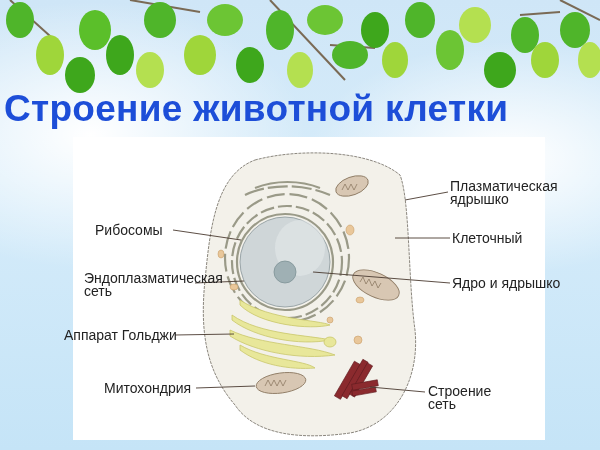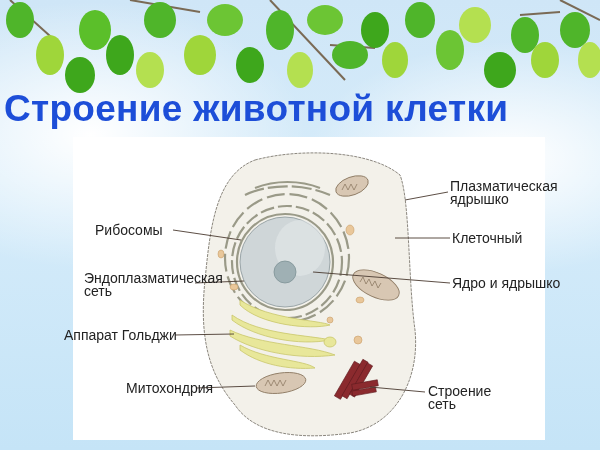--- a/index.html
+++ b/index.html
@@ -127,21 +127,21 @@
     </g>
   </svg>
 </div>
 
 <div class="lbl r" style="left:95px; top:224px; width:78px;">Рибосомы</div>
 <div class="lbl r" style="left:84px; top:272px; width:110px;">
   <div>Эндоплазматическая</div>
   <div>сеть</div>
 </div>
 <div class="lbl r" style="left:64px; top:329px; width:94px;">Аппарат Гольджи</div>
-<div class="lbl r" style="left:126px; top:382px; width:85px;">Митохондрия</div>
+<div class="lbl r" style="left:104px; top:382px; width:85px;">Митохондрия</div>
 
 <div class="lbl" style="left:450px; top:180px;">
   <div>Плазматическая</div>
   <div>ядрышко</div>
 </div>
 <div class="lbl" style="left:452px; top:232px;">Клеточный</div>
 <div class="lbl" style="left:452px; top:277px;text-align:center;">Ядро и ядрышко</div>
 <div class="lbl" style="left:428px; top:385px;">
   <div>Строение</div>
   <div>сеть</div>

